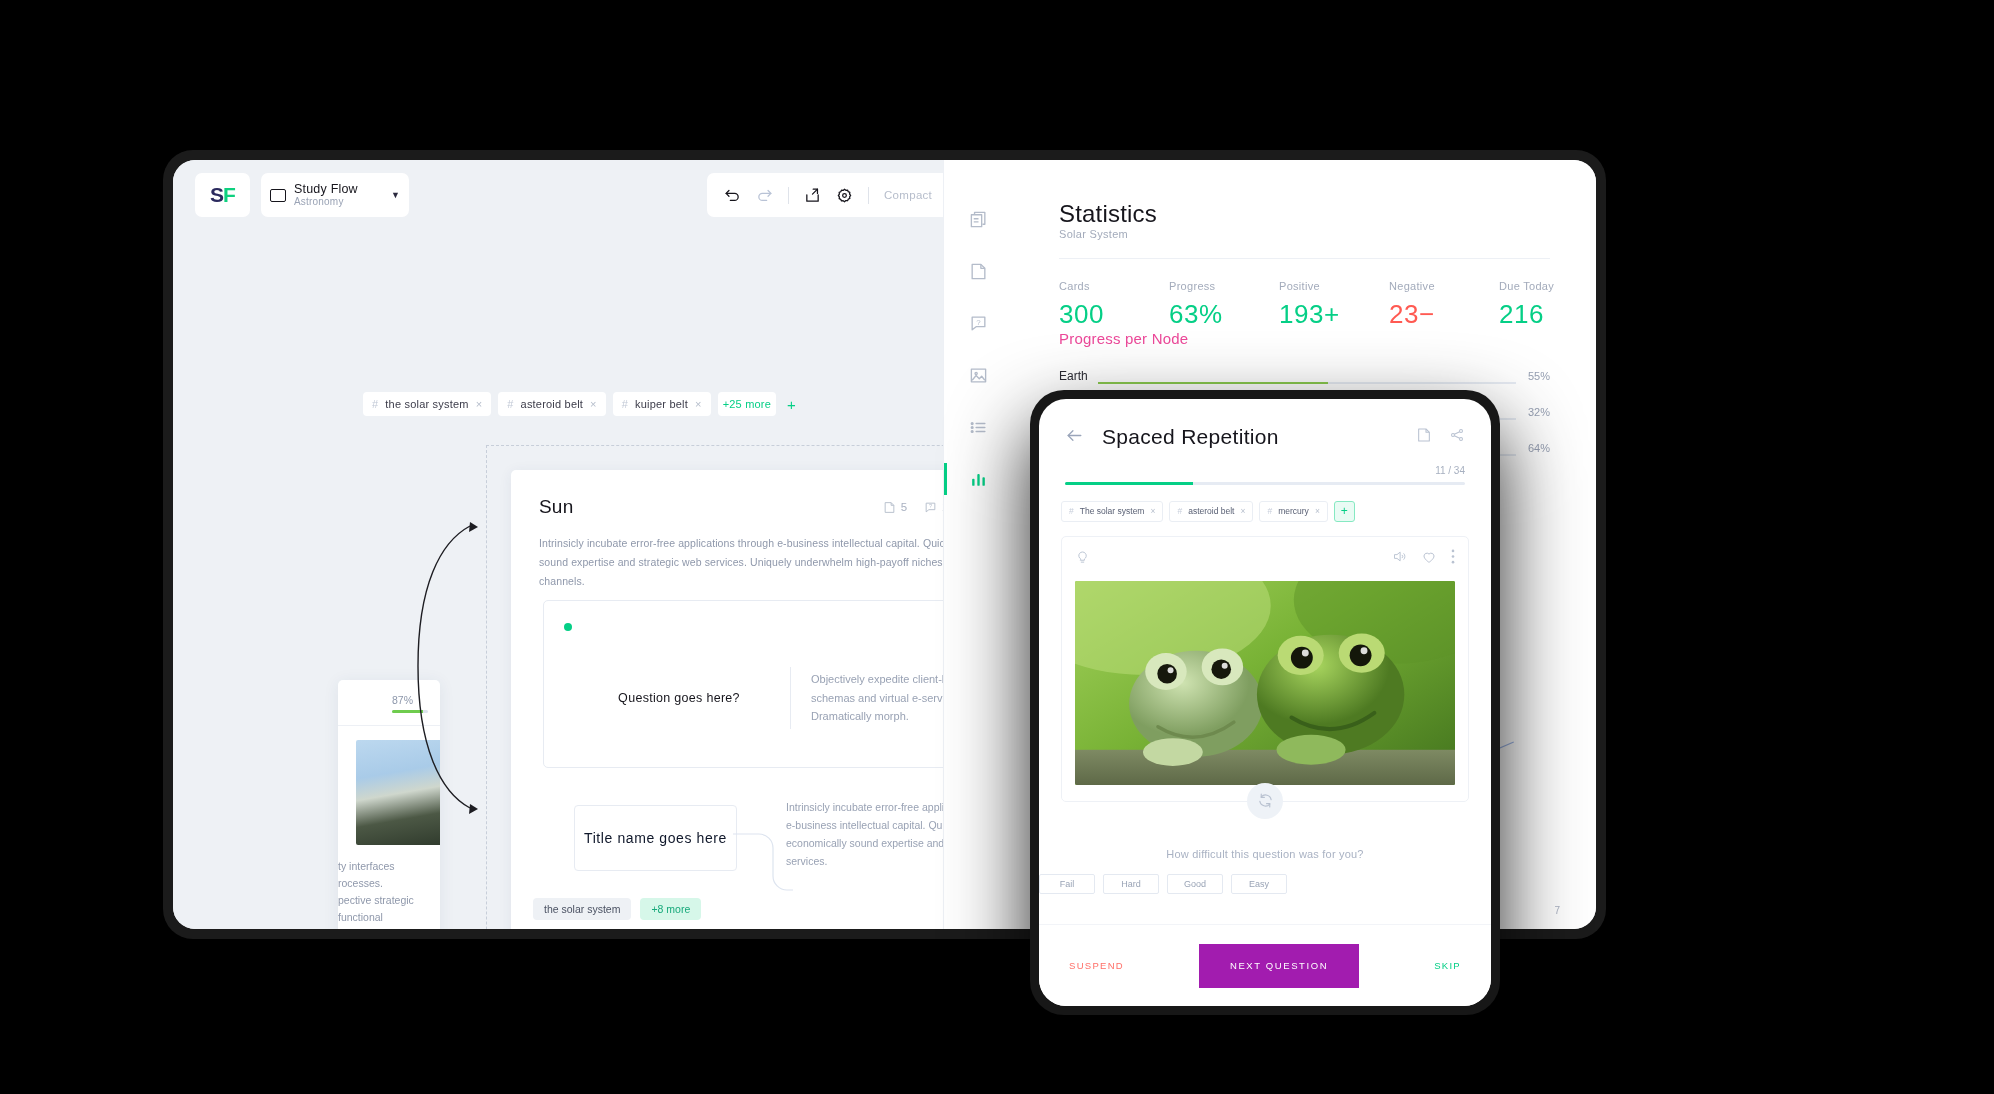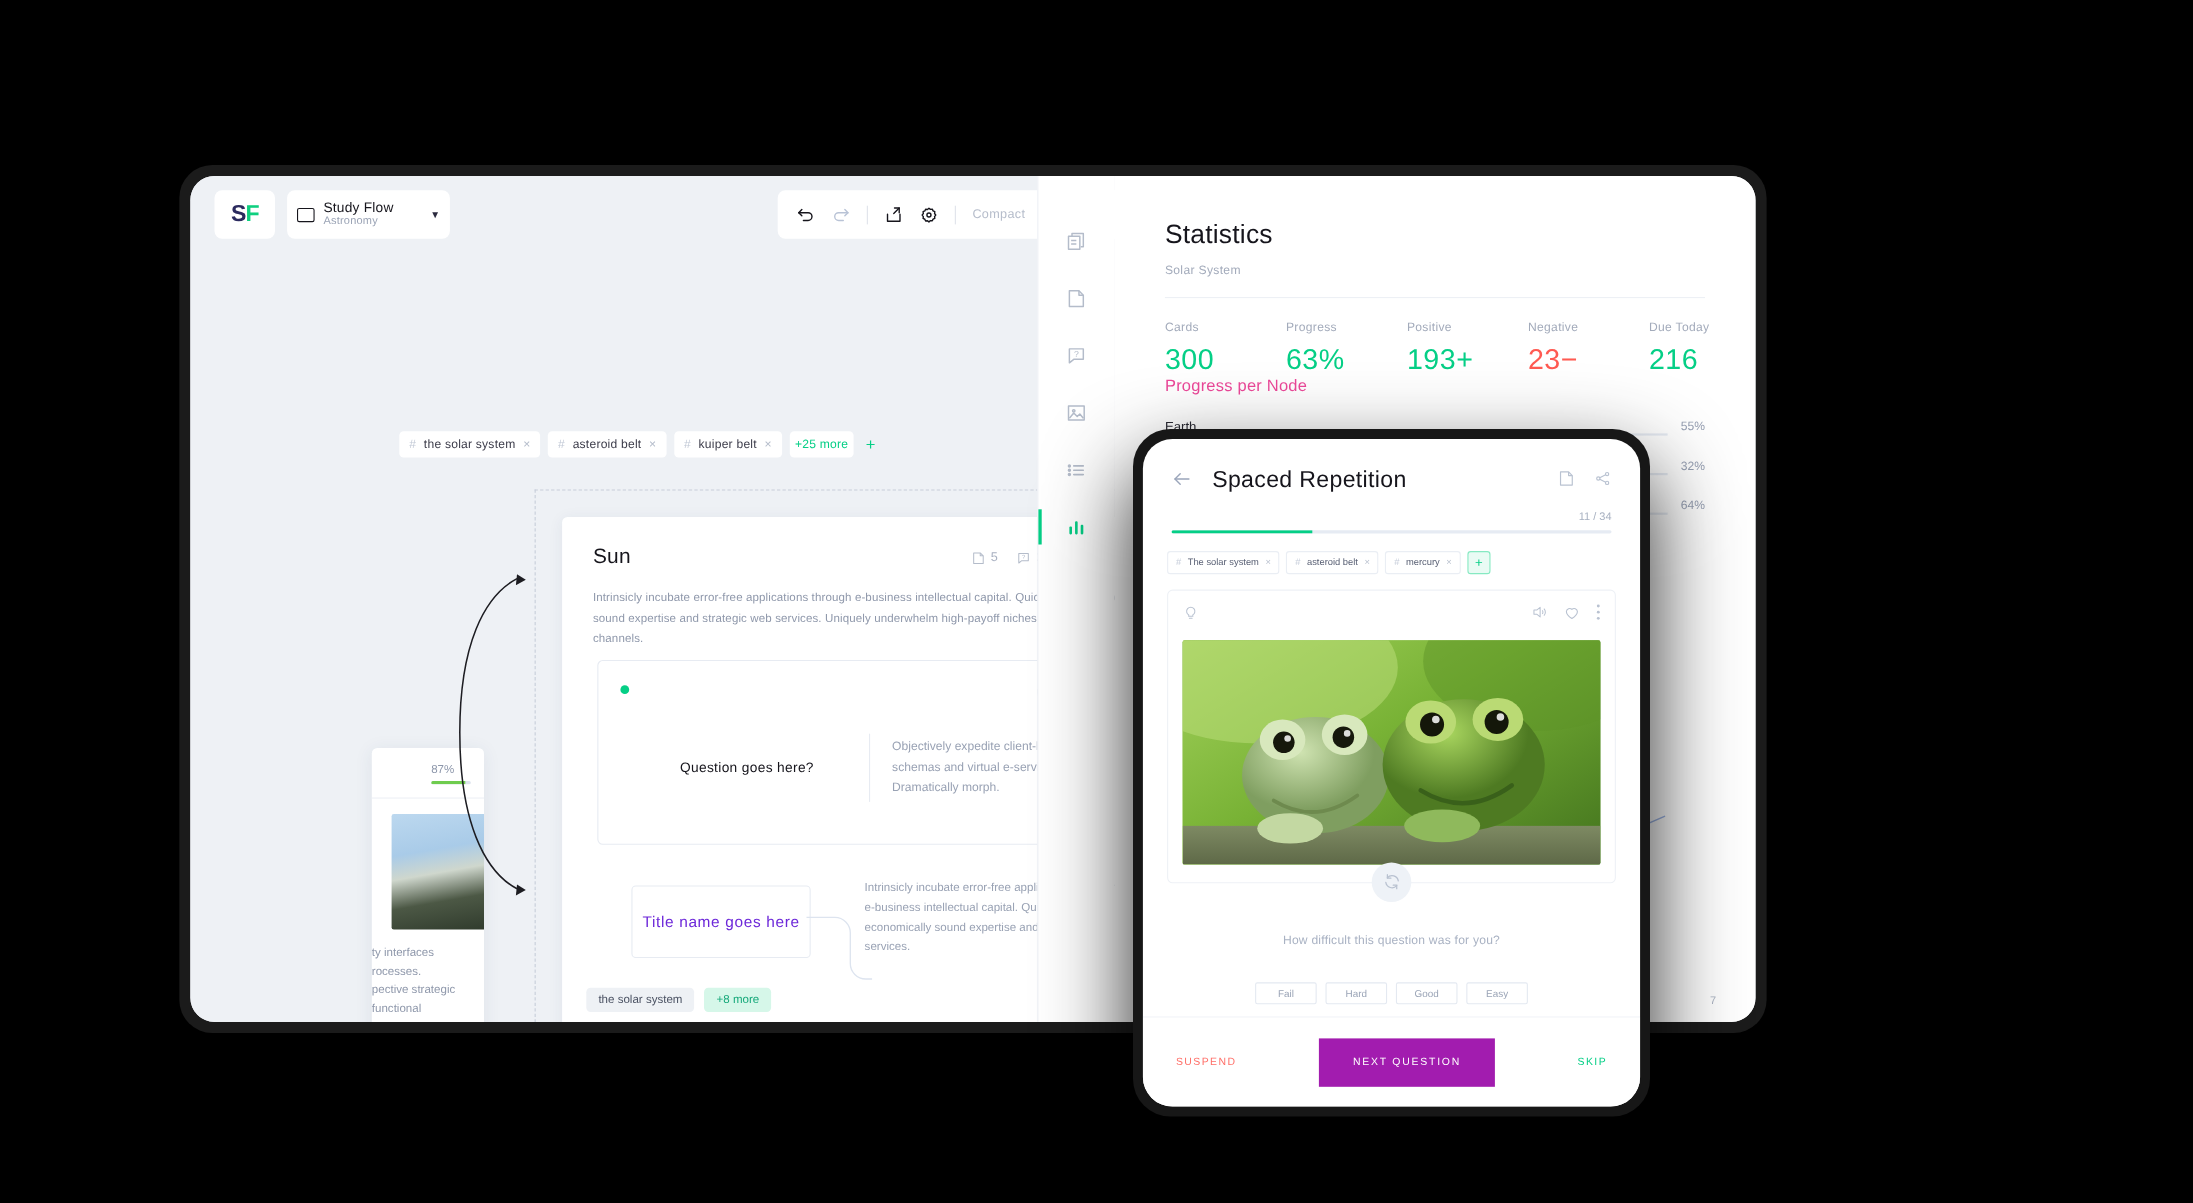--- a/index.html
+++ b/index.html
@@ -104,21 +104,21 @@
   .qicons { position:absolute; right:18px; top:16px; display:flex; gap:16px; color:#b1b9c8;}
   .qrow { position:absolute; left:0; right:0; top:66px; display:flex; align-items:center; padding:0 24px;}
   .qleft { flex:0 0 222px; text-align:center; font-size:12.5px; color:#16151c; letter-spacing:.3px;}
   .qdivider { width:1px; height:62px; background:#e7ebf2; }
   .qright { flex:1; padding-left:20px; font-size:11px; line-height:1.7; color:#99a2b4;}
 
   .title-node {
     position:absolute; left:63px; top:335px; width:163px; height:66px;
     border:1px solid #e7ebf2; border-radius:4px; background:#fff;
     display:flex; align-items:center; justify-content:center;
-    font-size:14px; color:#6d28d9; letter-spacing:.6px;
+    font-size:14px; color:#0f172a; letter-spacing:.6px;
   }
   .node-desc {
     position:absolute; left:275px; top:328px; width:240px;
     font-size:10.5px; line-height:1.72; color:#99a2b4;
   }
   .connector { position:absolute; left:222px; top:358px; }
   .foot-tags { position:absolute; left:22px; top:428px; display:flex; gap:9px; }
   .ftag { height:22px; border-radius:4px; display:flex; align-items:center; padding:0 11px; font-size:10.5px;}
   .ftag.grey { background:#eef1f5; color:#4b5263; }
   .ftag.green { background:#d6f7e9; color:#16a97a; }
@@ -148,21 +148,21 @@
     flex:0 0 70px; background:#fff; border-left:1px solid #edf0f5; position:relative;
     display:flex; flex-direction:column; align-items:center; gap:30px; padding-top:48px;
   }
   .rail-ic { width:22px; height:22px; color:#b4bcca; display:flex; align-items:center; justify-content:center;}
   .rail-ic.active { color:#05cf86; position:relative;}
   .rail-ic.active::before {
     content:""; position:absolute; left:-24px; top:-5px; width:3px; height:32px; background:#05cf86;
   }
   .statspanel { flex:1; background:#fff; position:relative; overflow:hidden; padding:40px 46px 0 46px;}
   .st-title { font-size:24px; color:#16151c; letter-spacing:.2px; }
-  .st-sub { font-size:11px; color:#a3abbb; margin-top:12px; letter-spacing:.3px;}
+  .st-sub { font-size:11px; color:#a3abbb; margin-top:0; letter-spacing:.3px;}
   .st-rule { height:1px; background:#edf0f5; margin-top:18px;}
   .st-kpis { display:flex; margin-top:21px; }
   .kpi { flex:0 0 110px; }
   .kpi-l { font-size:11px; color:#a3abbb; letter-spacing:.3px;}
   .kpi-v { font-size:26px; margin-top:7px; color:#05cf86; letter-spacing:.5px;}
   .kpi-v.neg { color:#ff5a52; }
   .st-h2 { font-size:15px; color:#ec4899; letter-spacing:.2px;}
   .node-row { display:flex; align-items:center; margin-top:22px; position:relative;}
   .node-name { font-size:12px; color:#2a2a33; flex:0 0 auto; padding-right:10px;}
   .node-track { flex:1; height:2px; background:#e6ebf3; position:relative; top:7px;}
@@ -202,21 +202,21 @@
   .ph-photo {
     margin-top:12px; width:100%; height:204px; border-radius:2px; overflow:hidden; position:relative;
     background:linear-gradient(120deg,#7fb53a 0%,#9ccf56 25%,#6da62f 55%,#4f8a24 100%);
   }
   .ph-flip {
     position:absolute; left:50%; transform:translateX(-50%); bottom:-18px;
     width:36px; height:36px; border-radius:50%; background:#eef2f7;
     display:flex; align-items:center; justify-content:center; color:#b8c1d0;
   }
   .ph-q { text-align:center; font-size:11px; color:#a9b2c3; margin-top:46px; letter-spacing:.2px;}
-  .ph-diff { display:flex; justify-content:center; gap:8px; margin-top:32px; }
+  .ph-diff { display:flex; gap:8px; margin-top:14px; }
   .ph-diffbtn {
     width:56px; height:20px; border:1px solid #e4e9f1; border-radius:2px; background:#fff;
     display:flex; align-items:center; justify-content:center; font-size:9px; color:#9aa4b6;
   }
   .ph-foot {
     position:absolute; left:0; right:0; bottom:0; height:82px; background:#fff;
     display:flex; align-items:center; padding:0 30px; border-top:1px solid #f2f4f8;
   }
   .ph-suspend { font-size:9.5px; letter-spacing:1.3px; color:#ff6f68; }
   .ph-next {

